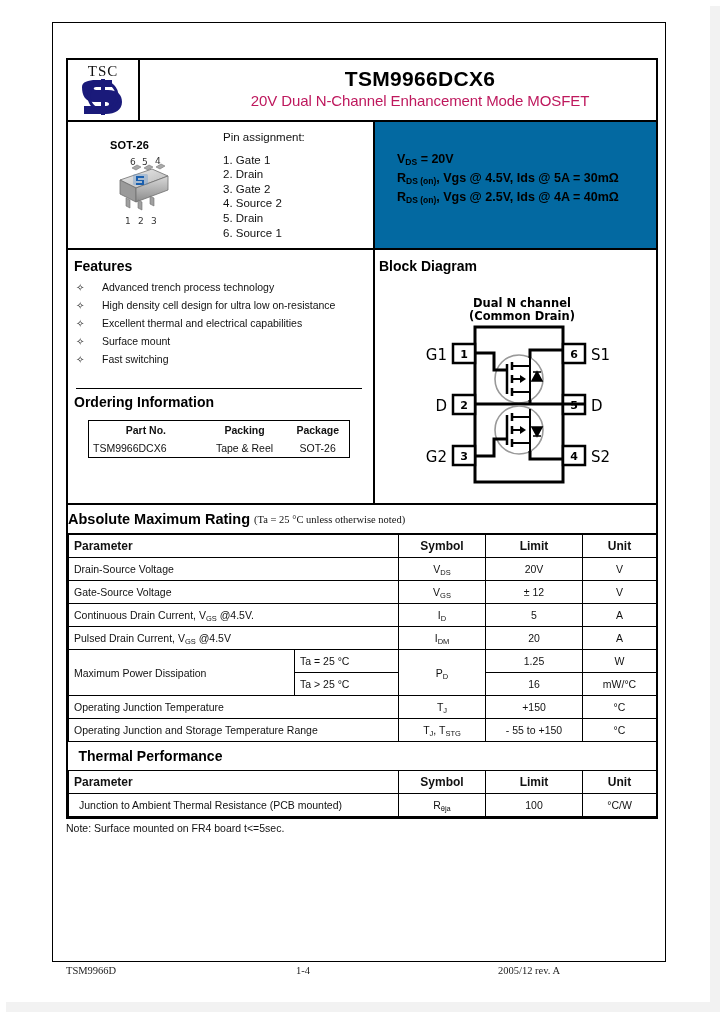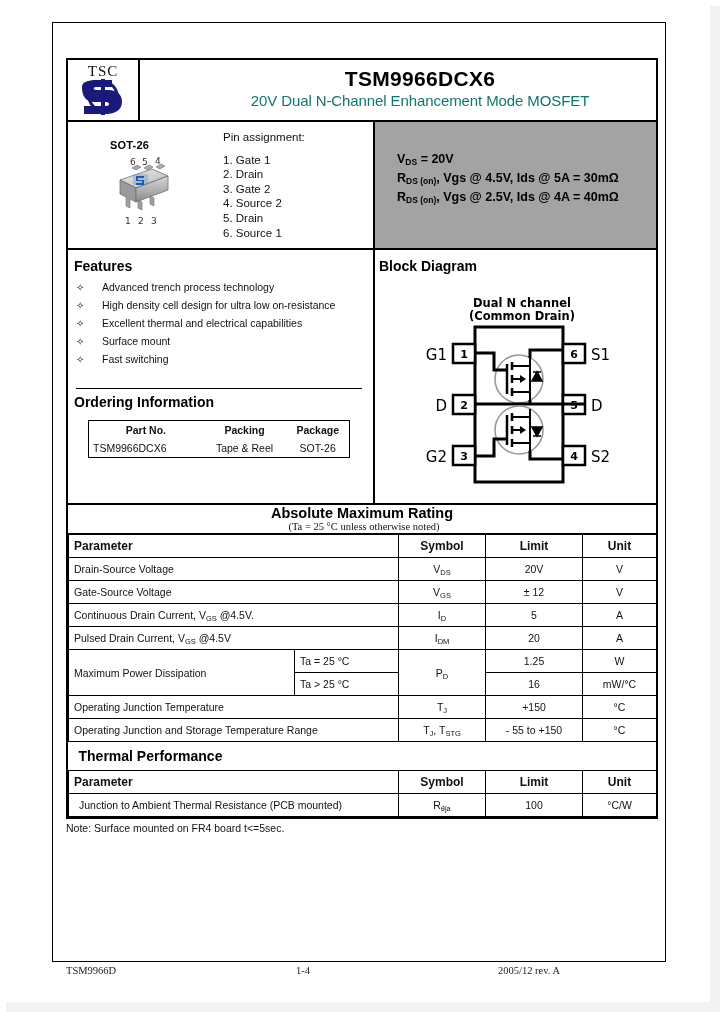--- a/index.html
+++ b/index.html
@@ -55,21 +55,21 @@
   .logo-mark { position: absolute; top: 15px; left: 1px; }
   .title-cell {
     flex: 1; display: flex; flex-direction: column;
     align-items: center; justify-content: center; padding-bottom: 2px;
   }
   .title-main {
     font-size: 21px; font-weight: bold; color: #000; letter-spacing: 0.3px;
     line-height: 24px;
   }
   .title-sub {
-    font-size: 15px; color: #0f766e; line-height: 20px; letter-spacing: -0.1px;
+    font-size: 15px; color: #be185d; line-height: 20px; letter-spacing: -0.1px;
   }
 
   
   .band {
     position: absolute; left: 66px; top: 122px; width: 592px; height: 128px;
     border: 2px solid #000; border-top: none; box-sizing: border-box;
     display: flex;
   }
   .band-left {
     width: 307px; border-right: 2px solid #000; box-sizing: border-box;
@@ -79,21 +79,21 @@
     position: absolute; left: 42px; top: 17px;
     font-size: 11px; font-weight: bold; letter-spacing: 0.2px; color: #000;
   }
   .sot-art { position: absolute; left: 38px; top: 30px; }
   .pin-list {
     position: absolute; left: 155px; top: 8px;
     font-size: 11.5px; color: #111; line-height: 14.6px;
   }
   .pin-list .pa-title { margin-bottom: 8px; }
   .band-right {
-    flex: 1; background: #a3a3a3; position: relative;
+    flex: 1; background: #0369a1; position: relative;
   }
   .spec-lines {
     position: absolute; left: 22px; top: 28px;
     font-size: 12.5px; font-weight: bold; color: #000; line-height: 18px;
   }
   .spec-lines sub { font-size: 8.5px; font-weight: bold; }
 
   
   .midband {
     position: absolute; left: 66px; top: 250px; width: 592px; height: 255px;
@@ -135,21 +135,21 @@
   .bd-title { position: absolute; left: 4px; top: 8px; }
   .bd-art { position: absolute; left: 22px; top: 44px; }
 
   
   .amr-wrap {
     position: absolute; left: 66px; top: 505px; width: 592px;
     border: 2px solid #000; border-top: none; box-sizing: border-box;
   }
   .amr-head-row {
     height: 28px; display: flex; align-items: center;
-    border-bottom: 1px solid #000;  flex-direction: column;
+    border-bottom: 1px solid #000; 
   }
   .amr-head-title { font-size: 14.5px; font-weight: bold; color: #000; }
   .amr-head-note { font-size: 10.5px; color: #111; margin-left: 4px; font-family: Liberation Serif, serif; }
   table.dt {
     width: 100%; border-collapse: collapse; table-layout: fixed;
   }
   table.dt td {
     border: 1px solid #000; font-size: 10.5px; color: #111;
     height: 22px; padding: 0 0 0 5px; vertical-align: middle;
   }

